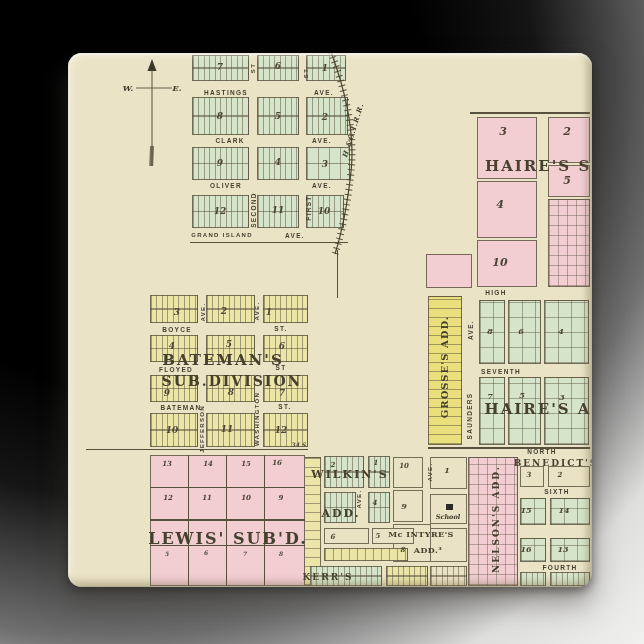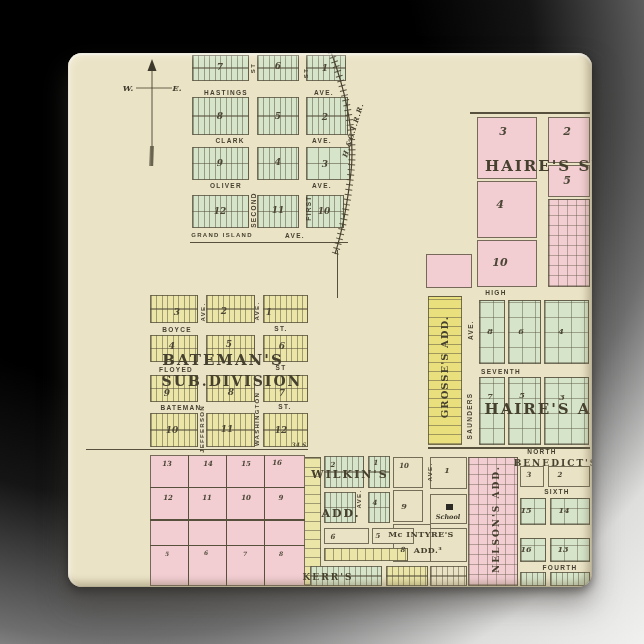--- a/index.html
+++ b/index.html
@@ -216,20 +216,21 @@
         <span class="lbl street" style="left: 359px; top: 499px; font-size: 6px; transform: translate(-50%, -50%) rotate(-90deg);">AVE.</span>
         <span class="lbl num" style="left: 375px; top: 502px; font-size: 7px; transform: translate(-50%, -50%);">4</span>
         <span class="lbl num" style="left: 404px; top: 506px; font-size: 8px; transform: translate(-50%, -50%);">9</span>
         <span class="lbl school" style="left: 448px; top: 517px; transform: translate(-50%, -50%); text-align: center;">School</span>
         <span class="lbl num" style="left: 333px; top: 536px; font-size: 7px; transform: translate(-50%, -50%);">6</span>
         <span class="lbl num" style="left: 378px; top: 535px; font-size: 7px; transform: translate(-50%, -50%);">5</span>
         <span class="lbl mci" style="left: 421px; top: 534px; transform: translate(-50%, -50%);">Mc INTYRE'S</span>
         <span class="lbl num" style="left: 403px; top: 549px; font-size: 7px; transform: translate(-50%, -50%);">8</span>
         <span class="lbl mci" style="left: 428px; top: 550px; transform: translate(-50%, -50%);">ADD.³</span>
         <span class="lbl big" style="left: 328px; top: 577px; font-size: 9px; transform: translate(-50%, -50%);">KERR'S</span>
+        <span class="lbl big" style="left: 228px; top: 538px; font-size: 16px; transform: translate(-50%, -50%);">LEWIS' SUB'D.</span>
         <span class="lbl num" style="left: 167px; top: 463px; font-size: 7px; transform: translate(-50%, -50%);">13</span>
         <span class="lbl num" style="left: 208px; top: 463px; font-size: 7px; transform: translate(-50%, -50%);">14</span>
         <span class="lbl num" style="left: 246px; top: 463px; font-size: 7px; transform: translate(-50%, -50%);">15</span>
         <span class="lbl num" style="left: 277px; top: 462px; font-size: 7px; transform: translate(-50%, -50%);">16</span>
         <span class="lbl num" style="left: 168px; top: 497px; font-size: 7px; transform: translate(-50%, -50%);">12</span>
         <span class="lbl num" style="left: 207px; top: 497px; font-size: 7px; transform: translate(-50%, -50%);">11</span>
         <span class="lbl num" style="left: 246px; top: 497px; font-size: 7px; transform: translate(-50%, -50%);">10</span>
         <span class="lbl num" style="left: 281px; top: 497px; font-size: 7px; transform: translate(-50%, -50%);">9</span>
         <span class="lbl tiny" style="left: 167px; top: 553px; transform: translate(-50%, -50%);">5</span>
         <span class="lbl tiny" style="left: 206px; top: 552px; transform: translate(-50%, -50%);">6</span>

